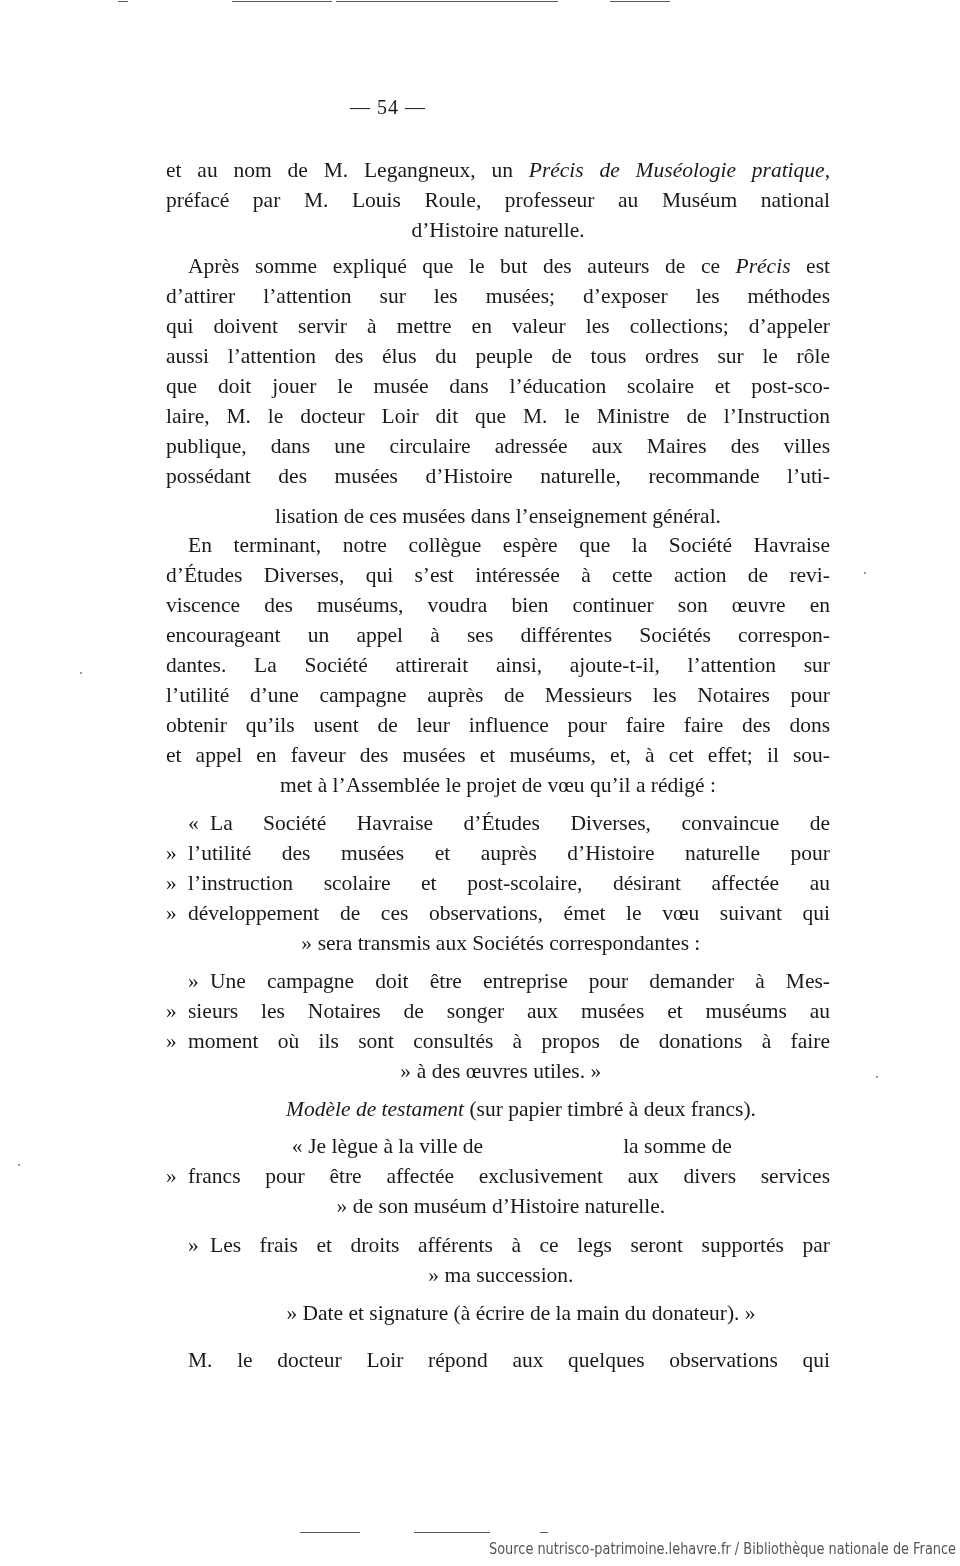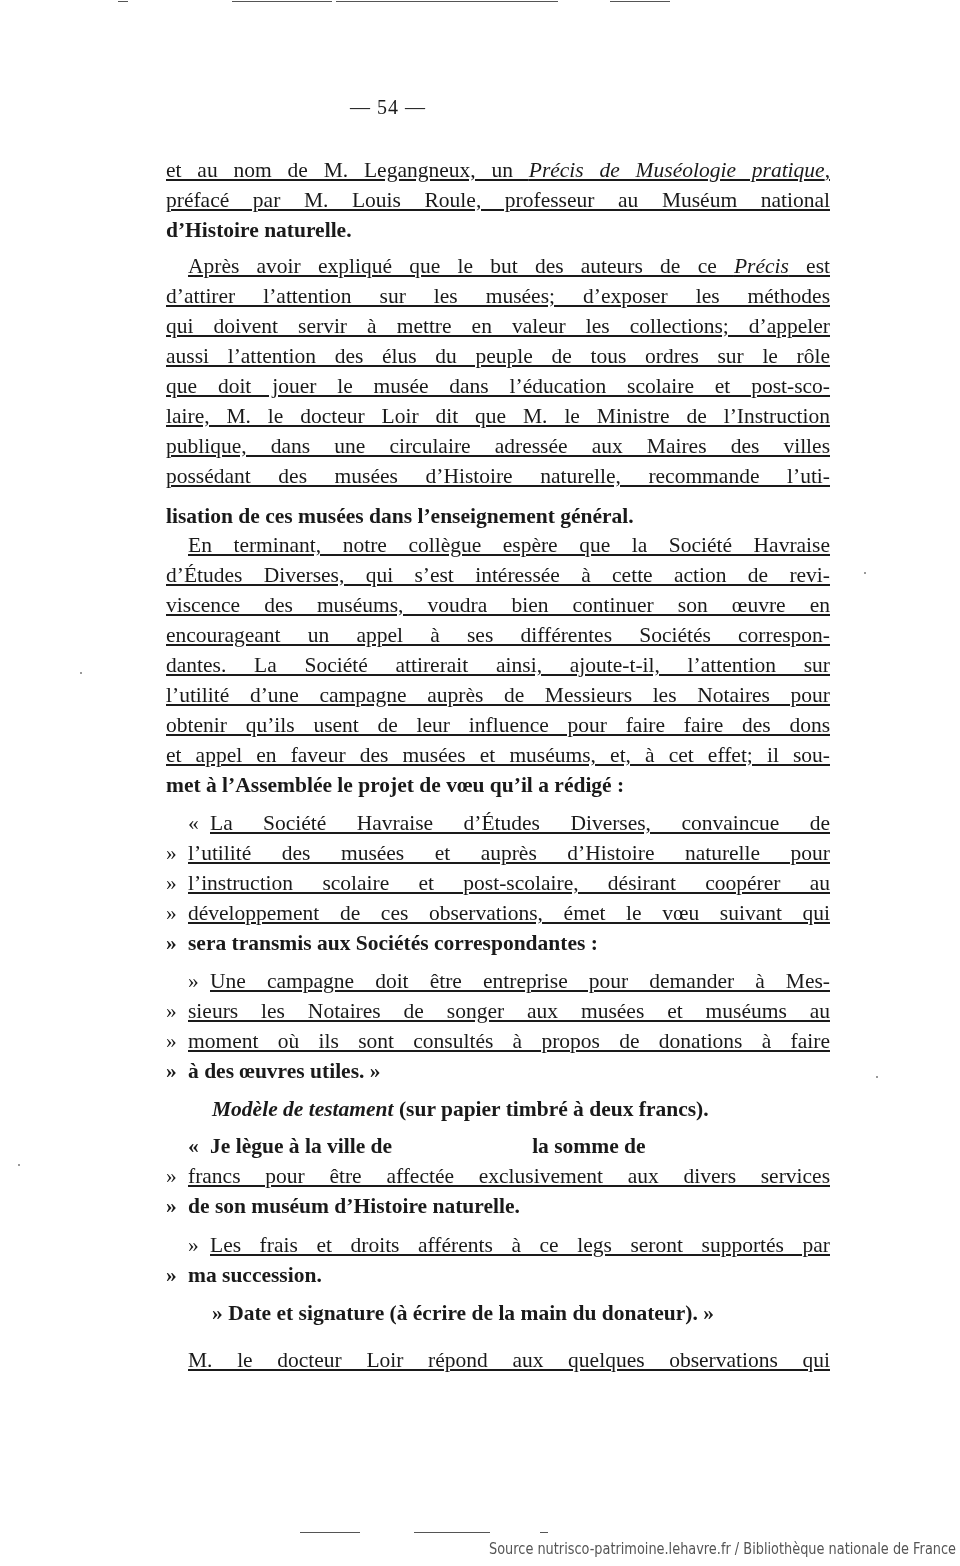--- a/index.html
+++ b/index.html
@@ -3,22 +3,22 @@
 <meta charset="utf-8">
 <style>
   html, body { margin: 0; padding: 0; background: #ffffff; }
   body { width: 960px; height: 1566px; position: relative; overflow: hidden;
          font-family: "Liberation Serif", "DejaVu Serif", serif; color: #1a1a1a; }
   .top-rule { position: absolute; height: 1px; background: #555; top: 1px; }
   .page-number { position: absolute; top: 96px; left: 0; width: 776px; text-align: center;
                  font-size: 20px; letter-spacing: 1px; }
   .line { position: absolute; left: 166px; width: 664px; font-size: 21.5px; line-height: 30px;
           white-space: nowrap; }
-  .just { text-align: justify; text-align-last: justify; text-decoration: underline; }
-  .left { text-align: left; font-weight: bold; }
+  .just { text-align: justify; text-align-last: justify; }
+  .left { text-align: center; }
   .indent { left: 188px; width: 642px; }
   .qm { display: inline-block; width: 22px; }
   .tab1 { left: 212px; width: 618px; }
   i { font-style: italic; }
   .gap { display: inline-block; width: 140px; }
   .footer-rule { position: absolute; height: 1px; background: #555; top: 1532px; }
   .source { position: absolute; right: 4px; top: 1540px; font-family: "DejaVu Sans", sans-serif;
             font-size: 15px; color: #555; transform: scaleX(0.86); transform-origin: right; }
   .speck { position: absolute; width: 2px; height: 2px; background: #999; }
 </style>
@@ -30,21 +30,21 @@
   <div class="top-rule" style="left:232px;width:100px"></div>
   <div class="top-rule" style="left:336px;width:222px"></div>
   <div class="top-rule" style="left:610px;width:60px"></div>
 
   <div class="page-number">— 54 —</div>
 
   <div class="line just" style="top:155px"><span>et au nom de M. Legangneux, un </span><i>Précis de Muséologie pratique</i><span>,</span></div>
   <div class="line just" style="top:185px">préfacé par M. Louis Roule, professeur au Muséum national</div>
   <div class="line left" style="top:215px">d’Histoire naturelle.</div>
 
-  <div class="line just indent" style="top:251px"><span>Après avoir expliqué que le but des auteurs de ce </span><i>Précis</i><span> est</span></div>
+  <div class="line just indent" style="top:251px"><span>Après somme expliqué que le but des auteurs de ce </span><i>Précis</i><span> est</span></div>
   <div class="line just" style="top:281px">d’attirer l’attention sur les musées; d’exposer les méthodes</div>
   <div class="line just" style="top:311px">qui doivent servir à mettre en valeur les collections; d’appeler</div>
   <div class="line just" style="top:341px">aussi l’attention des élus du peuple de tous ordres sur le rôle</div>
   <div class="line just" style="top:371px">que doit jouer le musée dans l’éducation scolaire et post-sco-</div>
   <div class="line just" style="top:401px">laire, M. le docteur Loir dit que M. le Ministre de l’Instruction</div>
   <div class="line just" style="top:431px">publique, dans une circulaire adressée aux Maires des villes</div>
   <div class="line just" style="top:461px">possédant des musées d’Histoire naturelle, recommande l’uti-</div>
   <div class="line left" style="top:501px">lisation de ces musées dans l’enseignement général.</div>
 
   <div class="line just indent" style="top:530px">En terminant, notre collègue espère que la Société Havraise</div>
@@ -52,21 +52,21 @@
   <div class="line just" style="top:590px">viscence des muséums, voudra bien continuer son œuvre en</div>
   <div class="line just" style="top:620px">encourageant un appel à ses différentes Sociétés correspon-</div>
   <div class="line just" style="top:650px">dantes. La Société attirerait ainsi, ajoute-t-il, l’attention sur</div>
   <div class="line just" style="top:680px">l’utilité d’une campagne auprès de Messieurs les Notaires pour</div>
   <div class="line just" style="top:710px">obtenir qu’ils usent de leur influence pour faire faire des dons</div>
   <div class="line just" style="top:740px">et appel en faveur des musées et muséums, et, à cet effet; il sou-</div>
   <div class="line left" style="top:770px">met à l’Assemblée le projet de vœu qu’il a rédigé :</div>
 
   <div class="line just indent" style="top:808px"><span class="qm">«</span><span>La Société Havraise d’Études Diverses, convaincue de</span></div>
   <div class="line just" style="top:838px"><span class="qm">»</span><span>l’utilité des musées et auprès d’Histoire naturelle pour</span></div>
-  <div class="line just" style="top:868px"><span class="qm">»</span><span>l’instruction scolaire et post-scolaire, désirant coopérer au</span></div>
+  <div class="line just" style="top:868px"><span class="qm">»</span><span>l’instruction scolaire et post-scolaire, désirant affectée au</span></div>
   <div class="line just" style="top:898px"><span class="qm">»</span><span>développement de ces observations, émet le vœu suivant qui</span></div>
   <div class="line left" style="top:928px"><span class="qm">»</span><span>sera transmis aux Sociétés correspondantes :</span></div>
 
   <div class="line just indent" style="top:966px"><span class="qm">»</span><span>Une campagne doit être entreprise pour demander à Mes-</span></div>
   <div class="line just" style="top:996px"><span class="qm">»</span><span>sieurs les Notaires de songer aux musées et muséums au</span></div>
   <div class="line just" style="top:1026px"><span class="qm">»</span><span>moment où ils sont consultés à propos de donations à faire</span></div>
   <div class="line left" style="top:1056px"><span class="qm">»</span><span>à des œuvres utiles. »</span></div>
 
   <div class="line left tab1" style="top:1094px"><i>Modèle de testament</i><span> (sur papier timbré à deux francs).</span></div>
 

